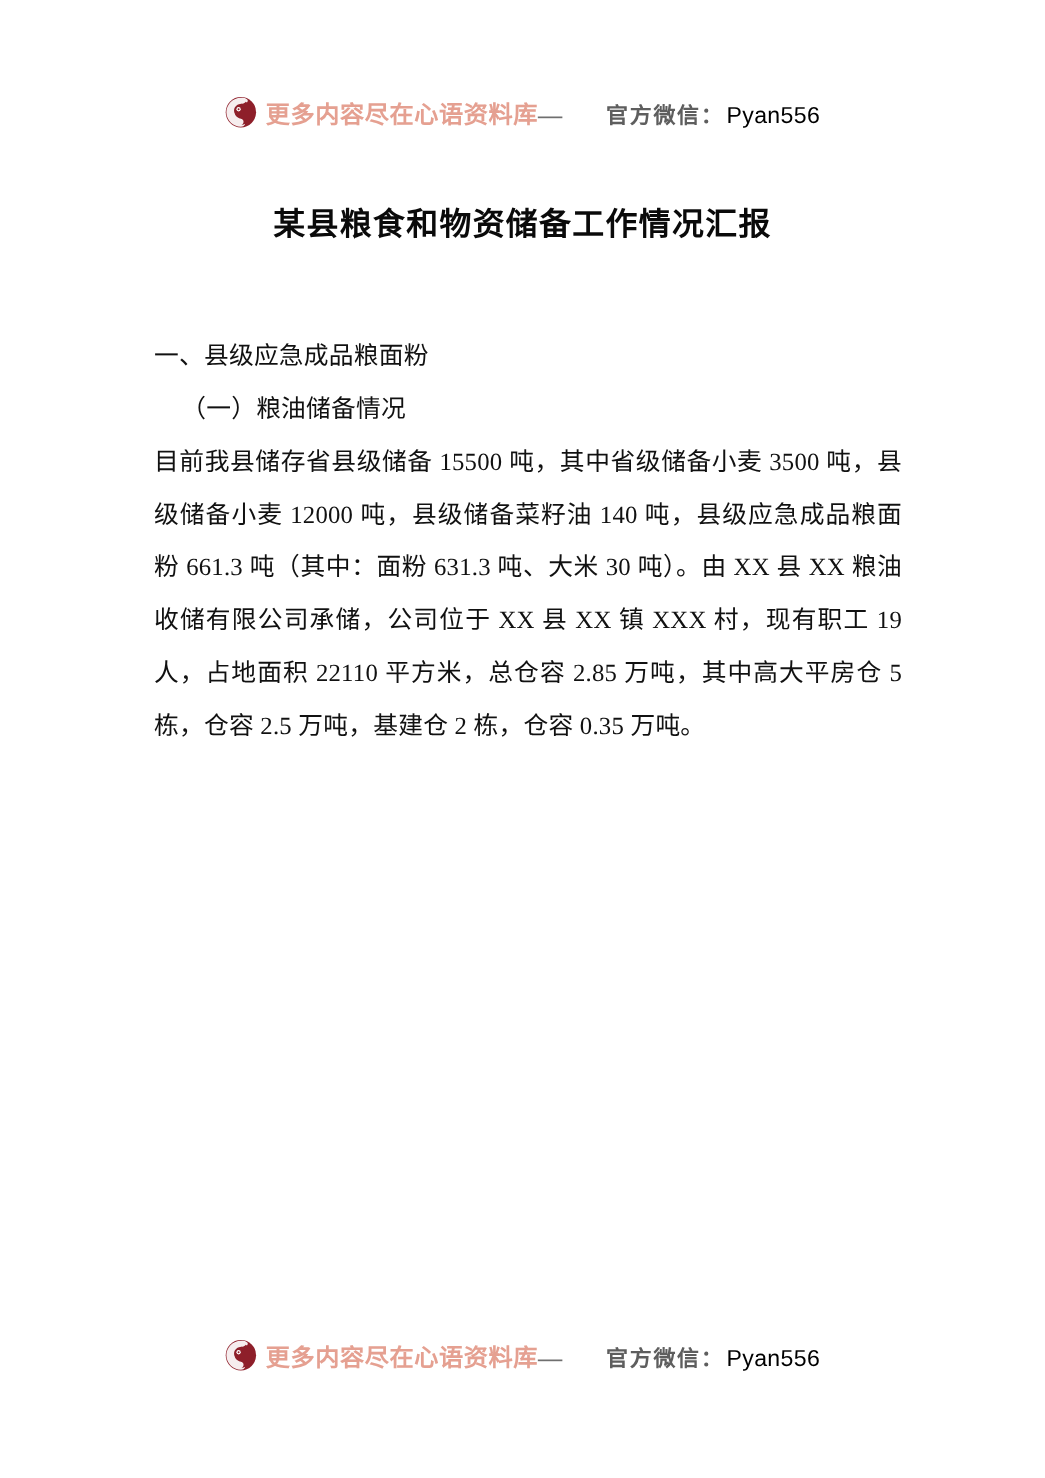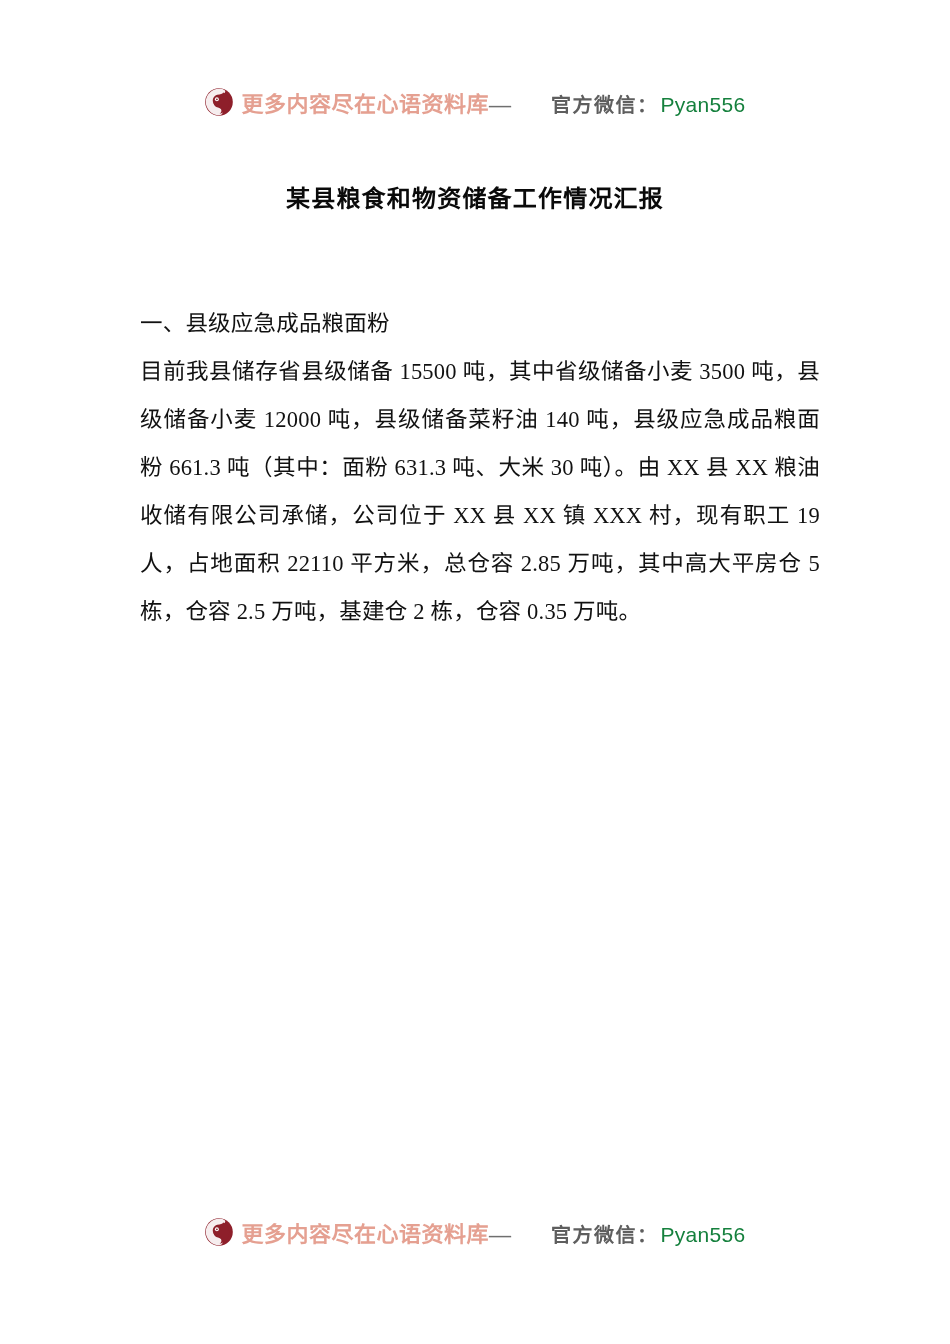--- a/index.html
+++ b/index.html
@@ -73,34 +73,34 @@
     font-weight: 700;
     color: #5e5e5e;
     letter-spacing: 1.5px;
     padding-left: 1px;
     margin-left: 39px;
   }
   .wm-account {
     font-family: "Liberation Sans", "DejaVu Sans", sans-serif;
     font-size: 21px;
     font-weight: 400;
-    color: #15803d;
+    color: #000000;
     letter-spacing: 0.3px;
     padding-left: 2px;
   }
 
   
   .doc-title {
     position: absolute;
     top: 168px;
     left: 0;
     width: 950px;
     text-align: center;
     font-family: "Liberation Serif", "DejaVu Serif", serif;
-    font-size: 24px;
+    font-size: 29px;
     font-weight: 700;
     letter-spacing: 1.2px;
     color: #0a0a0a;
     line-height: 1.3;
   }
 
   .content {
     position: absolute;
     top: 300px;
     left: 140px;
@@ -145,20 +145,21 @@
         <span class="wm-dash">—</span>
         <span class="wm-label">官方微信：</span>
         <span class="wm-account">Pyan556</span>
     </span>
   </div>
 
   <h1 class="doc-title">某县粮食和物资储备工作情况汇报</h1>
 
   <div class="content">
     <p class="para heading">一、县级应急成品粮面粉</p>
+    <p class="para sub-heading">（一）粮油储备情况</p>
     <p class="para flow">目前我县储存省县级储备 15500 吨，其中省级储备小麦 3500 吨，县级储备小麦 12000 吨，县级储备菜籽油 140 吨，县级应急成品粮面粉 661.3 吨（其中：面粉 631.3 吨、大米 30 吨）。由 XX 县 XX 粮油收储有限公司承储，公司位于 XX 县 XX 镇 XXX 村，现有职工 19 人，占地面积 22110 平方米，总仓容 2.85 万吨，其中高大平房仓 5 栋，仓容 2.5 万吨，基建仓 2 栋，仓容 0.35 万吨。</p>
   </div>
 
   <div class="watermark watermark-bottom">
     <svg class="wm-logo" viewBox="0 0 100 100" aria-hidden="true">
       <circle cx="50" cy="50" r="46" fill="#8e1f2a"></circle>
       <path d="M50 6 C26 6 6 26 6 50 C6 74 26 94 50 94 C62 94 66 84 60 76 C54 68 40 70 34 60 C28 50 34 34 50 30 C64 26 74 18 70 12 C66 7 58 6 50 6 Z" fill="#ffffff" opacity="0.92"></path>
       <path d="M44 26 C32 30 26 42 31 53 C36 64 50 64 56 72 C60 78 58 86 52 89 C70 86 84 70 84 50 C84 36 76 24 64 18 C62 24 54 23 44 26 Z" fill="#8e1f2a"></path>
       <circle cx="43" cy="41" r="6.5" fill="#ffffff"></circle>
       <circle cx="43" cy="41" r="3" fill="#8e1f2a"></circle>

